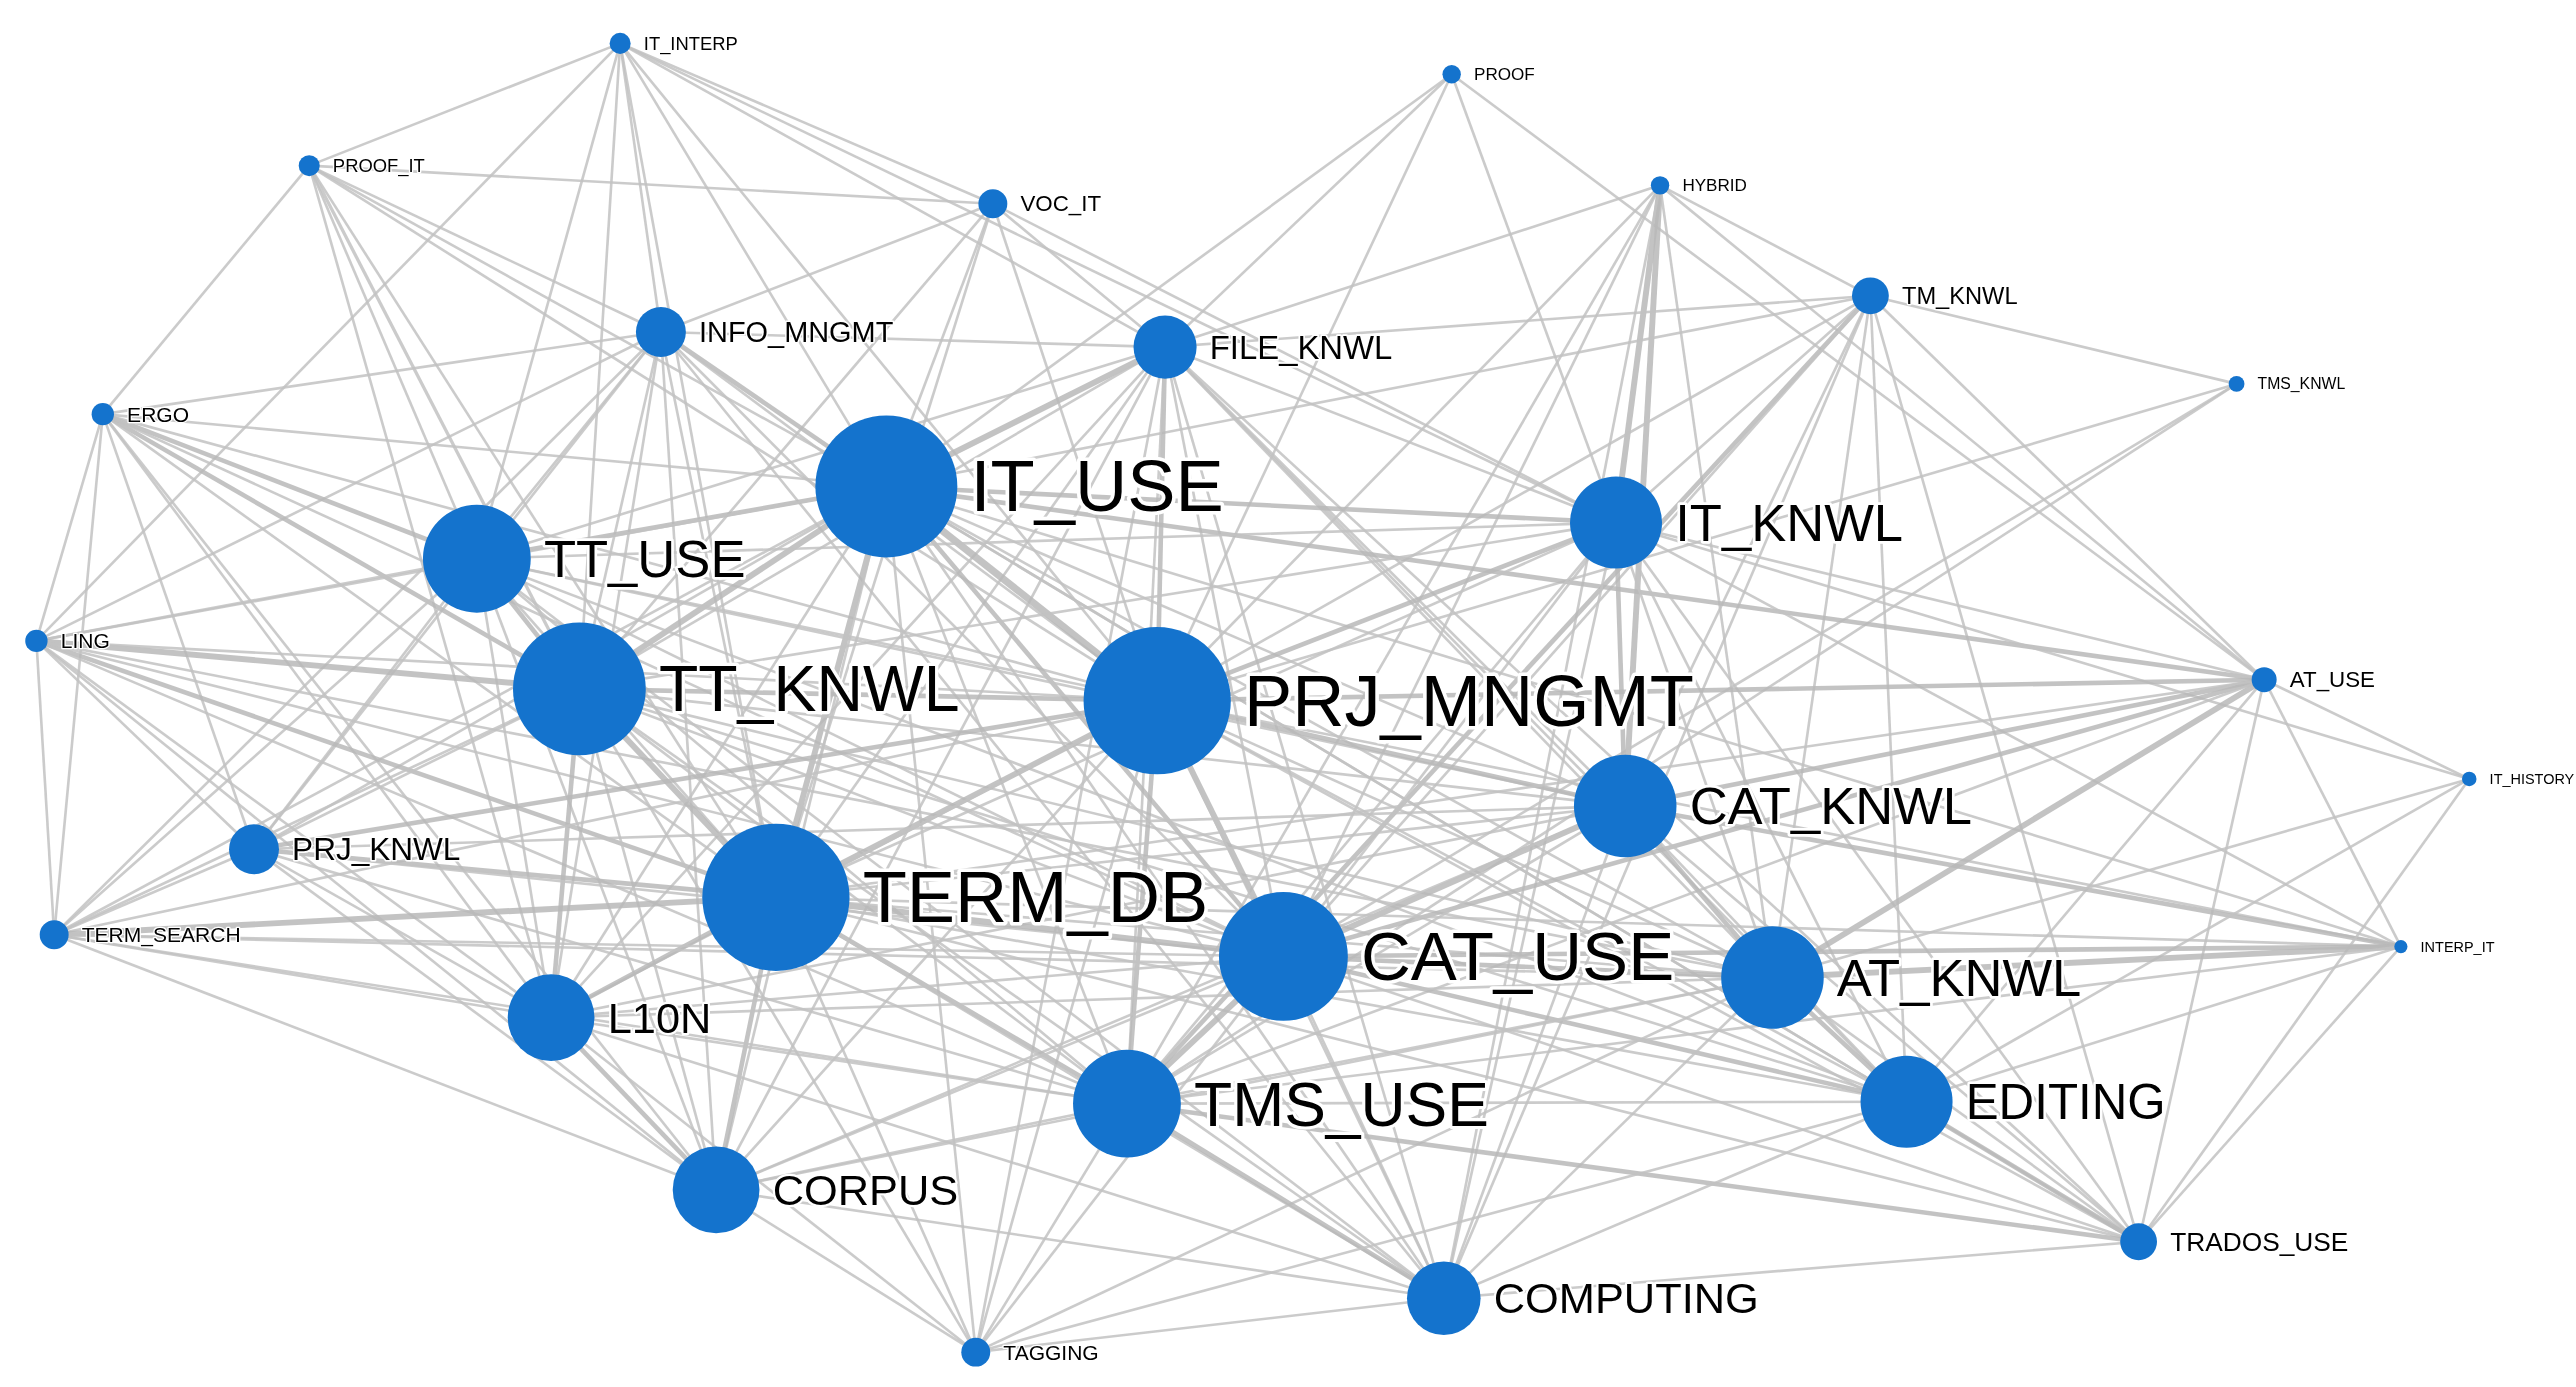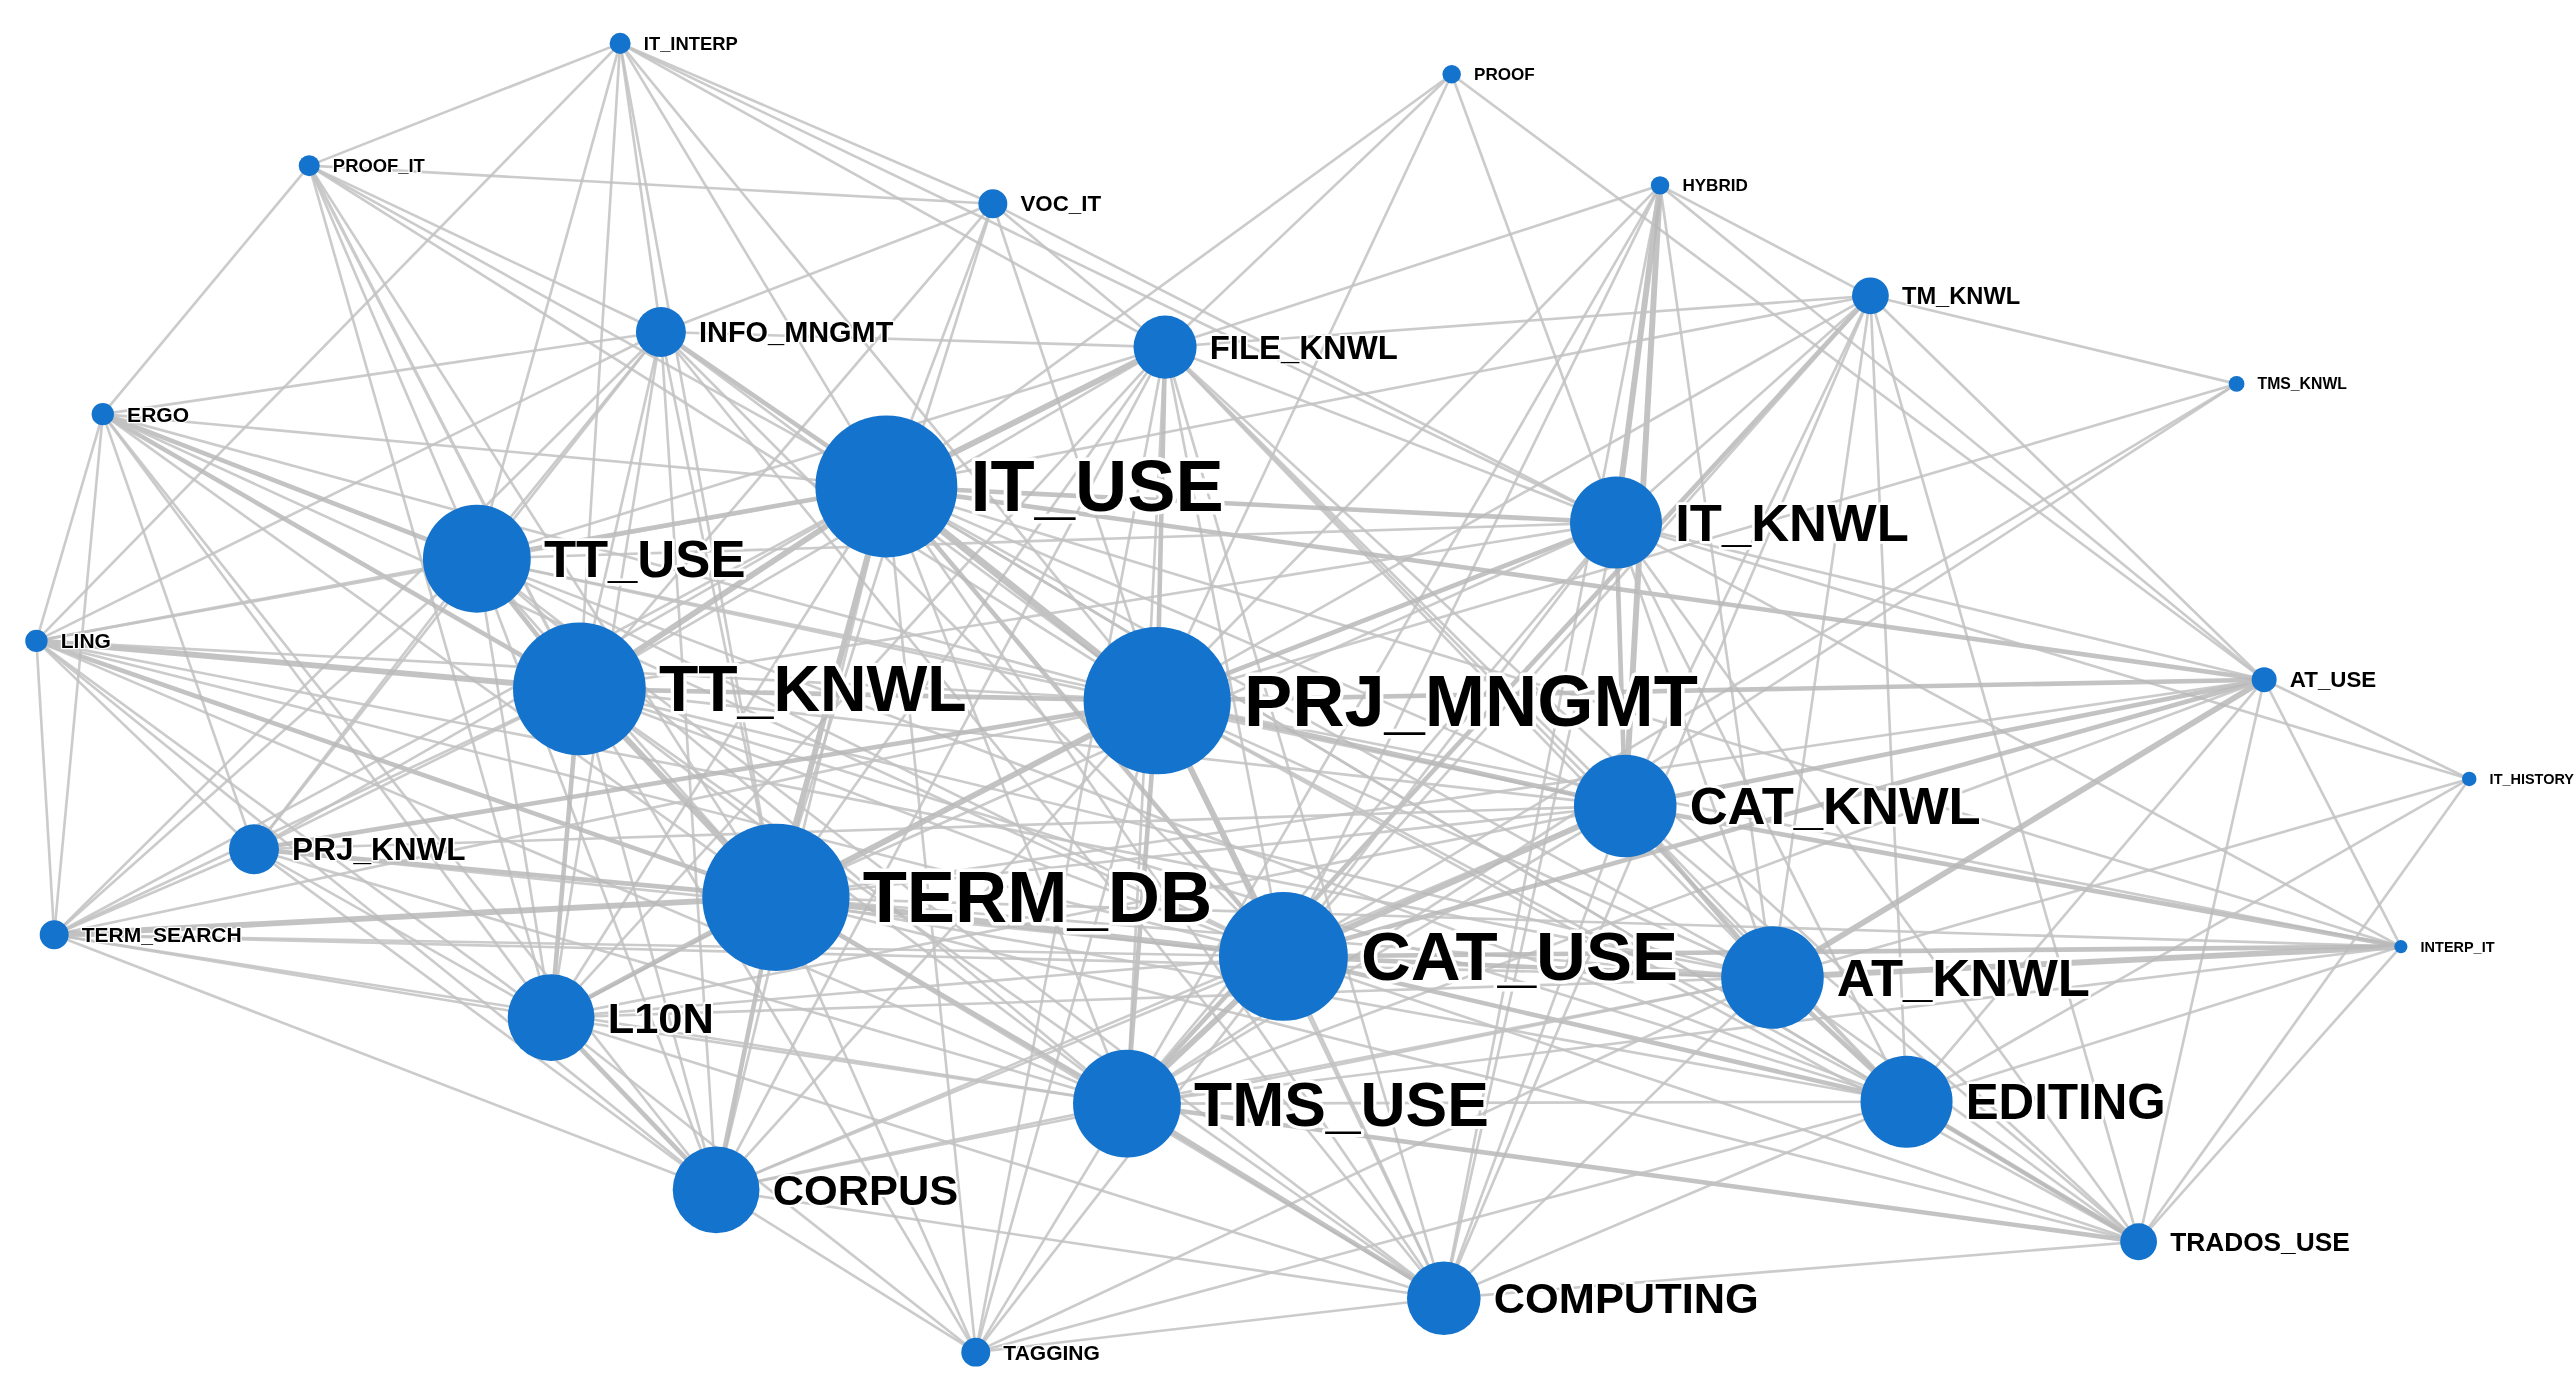--- a/index.html
+++ b/index.html
@@ -1,17 +1,17 @@
 <!DOCTYPE html>
 <html style="font-size:10.5px"><head>
 <meta charset="utf-8">
 <style>
   html, body { margin: 0; padding: 0; background: #ffffff; }
   body { width: 2576px; height: 1387px; position: relative; overflow: hidden; }
-  .stage { position: absolute; inset: 0; font-weight: bold; }
+  .stage { position: absolute; inset: 0; }
   svg { display: block; width: 2576px; height: 1387px; }
   text {
     font-family: "Liberation Sans", "DejaVu Sans", sans-serif;
     fill: #000000;
     paint-order: stroke;
     stroke: #ffffff;
     stroke-linejoin: round;
   }
 </style>
 </head>

